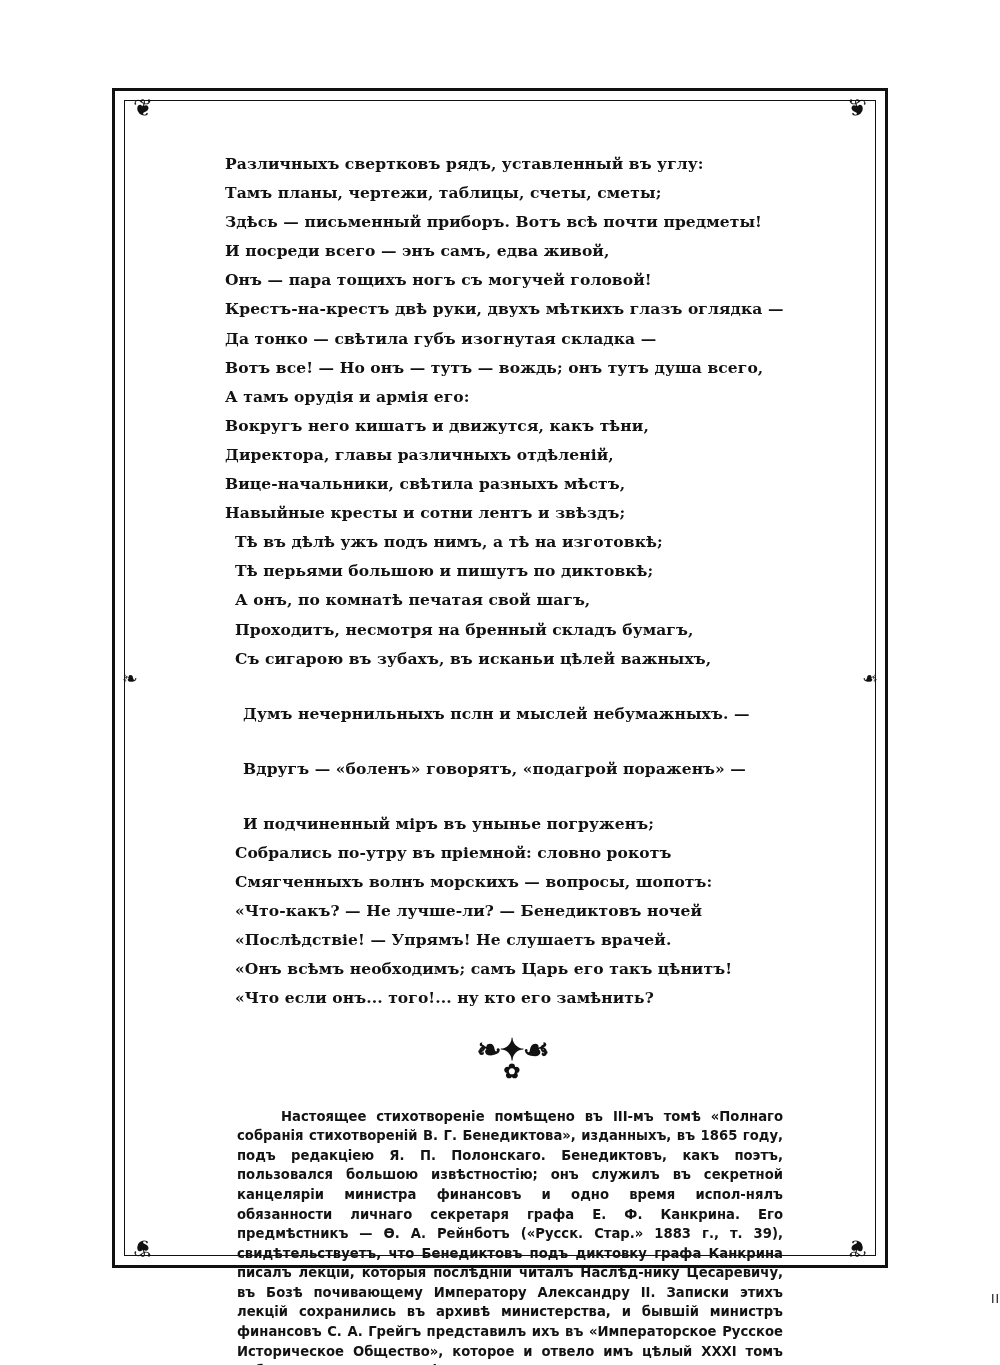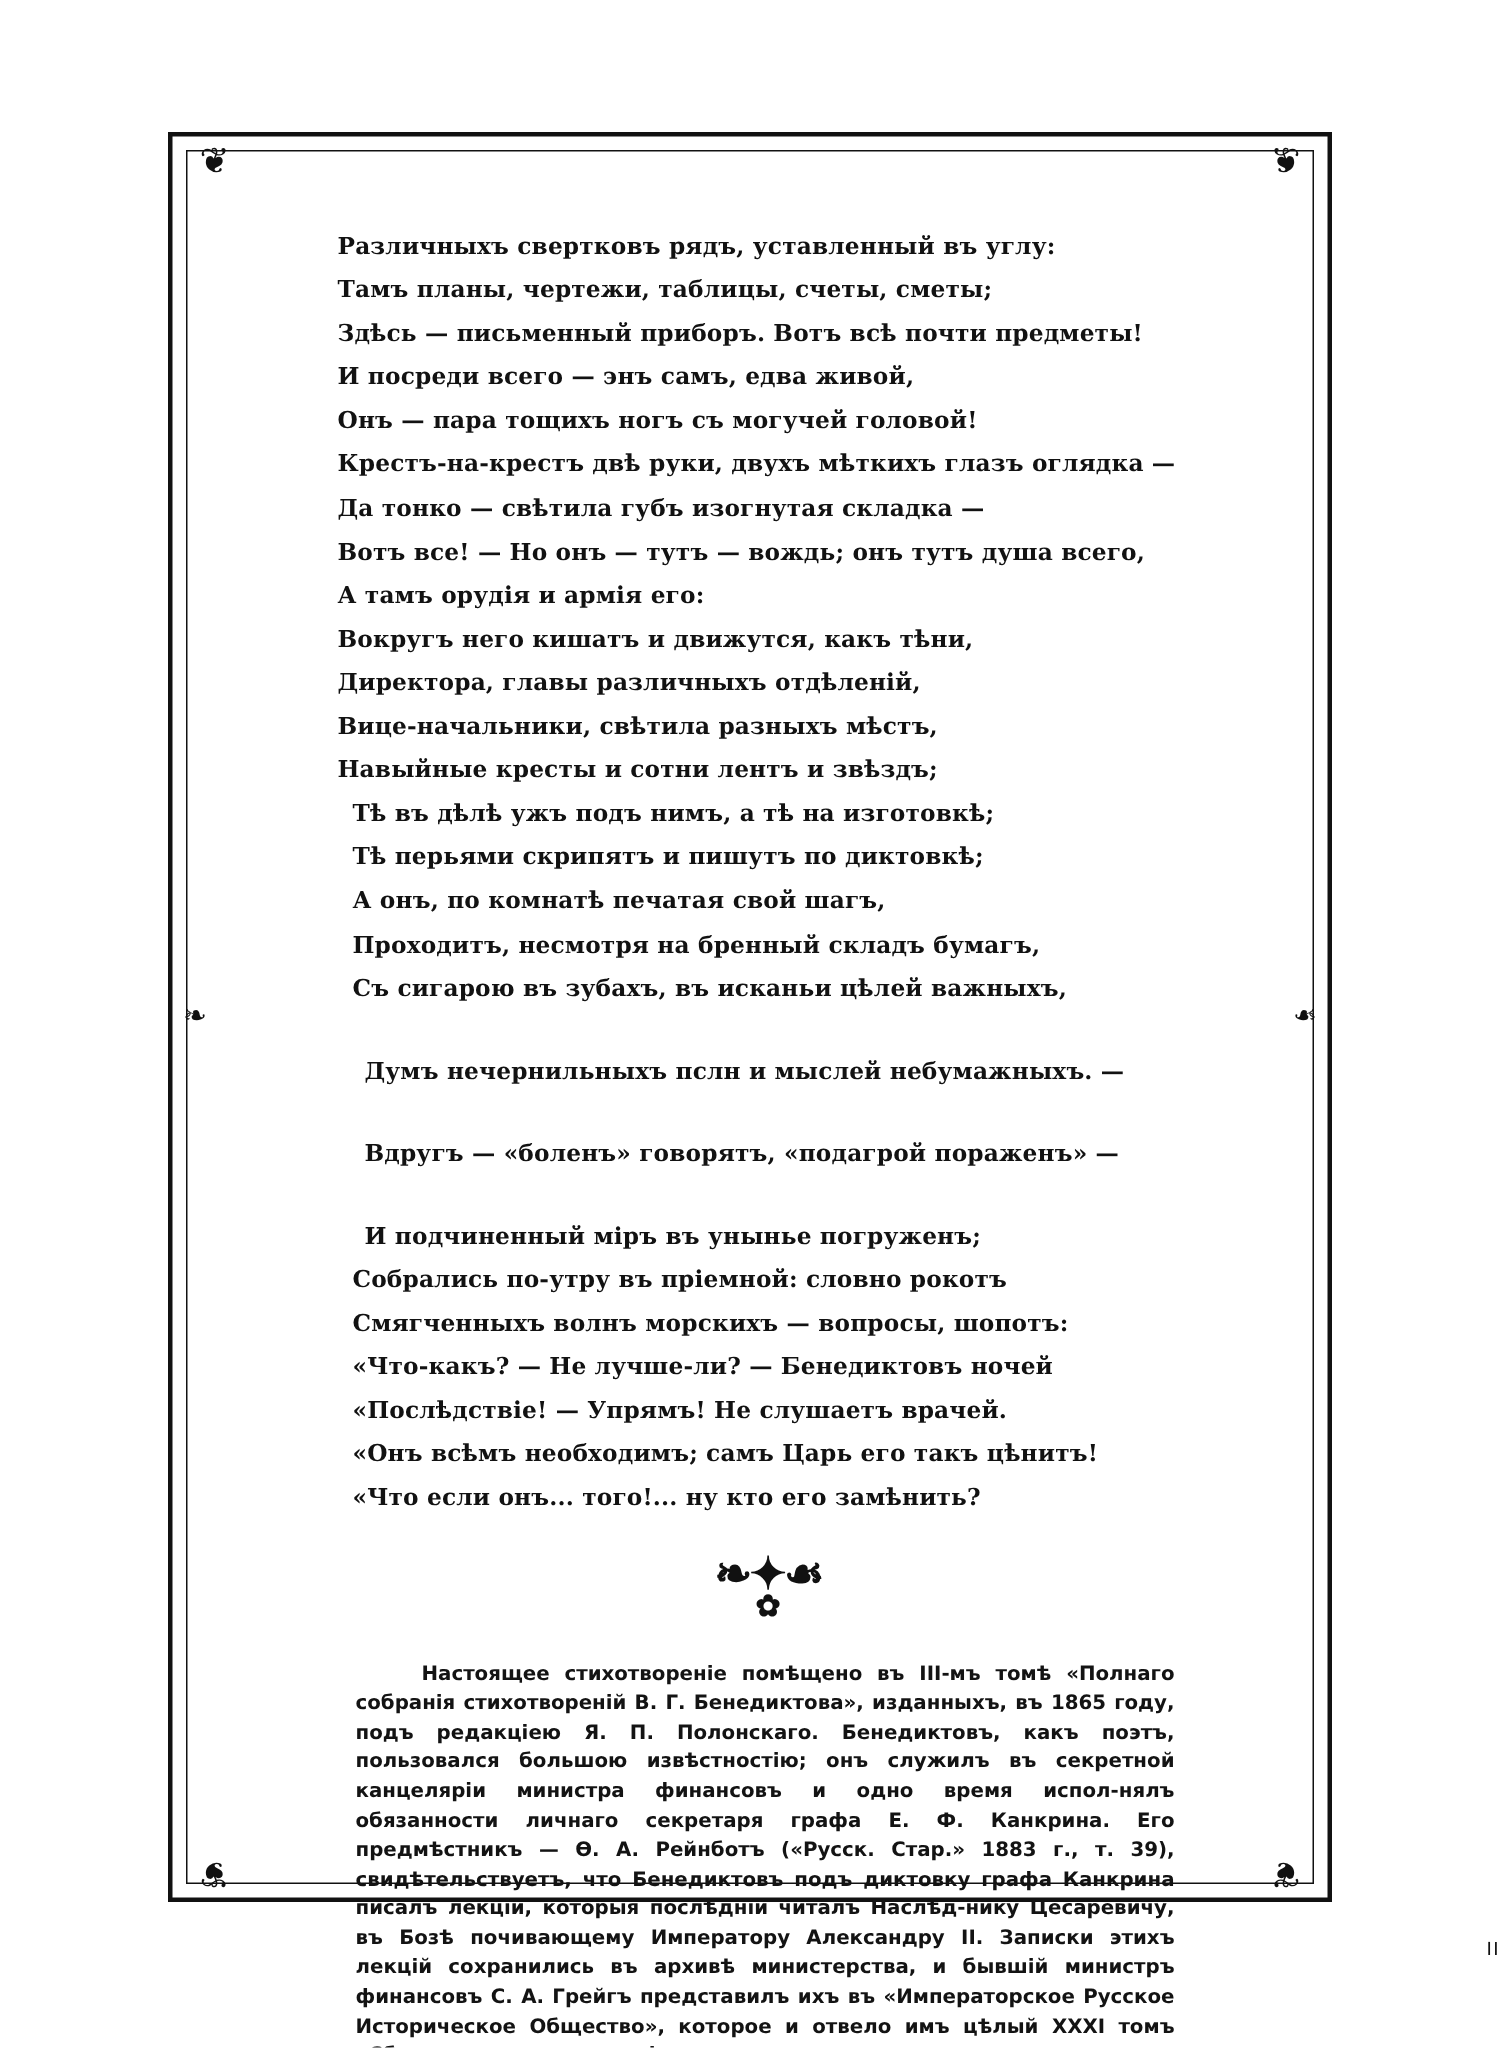--- a/index.html
+++ b/index.html
@@ -153,21 +153,21 @@
         <li>Онъ — пара тощихъ ногъ съ могучей головой!</li>
         <li>Крестъ-на-крестъ двѣ руки, двухъ мѣткихъ глазъ оглядка —</li>
         <li>Да тонко — свѣтила губъ изогнутая складка —</li>
         <li>Вотъ все! — Но онъ — тутъ — вождь; онъ тутъ душа всего,</li>
         <li>А тамъ орудія и армія его:</li>
         <li>Вокругъ него кишатъ и движутся, какъ тѣни,</li>
         <li>Директора, главы различныхъ отдѣленій,</li>
         <li>Вице-начальники, свѣтила разныхъ мѣстъ,</li>
         <li>Навыйные кресты и сотни лентъ и звѣздъ;</li>
         <li class="ind1">Тѣ въ дѣлѣ ужъ подъ нимъ, а тѣ на изготовкѣ;</li>
-        <li class="ind1">Тѣ перьями скрипятъ и пишутъ по диктовкѣ;</li>
+        <li class="ind1">Тѣ перьями большою и пишутъ по диктовкѣ;</li>
         <li class="ind1">А онъ, по комнатѣ печатая свой шагъ,</li>
         <li class="ind1">Проходитъ, несмотря на бренный складъ бумагъ,</li>
         <li class="ind1">Съ сигарою въ зубахъ, въ исканьи цѣлей важныхъ,</li>
         <li class="ind2">Думъ нечернильныхъ пслн и мыслей небумажныхъ. —</li>
         <li class="ind2">Вдругъ — «боленъ» говорятъ, «подагрой пораженъ» —</li>
         <li class="ind2">И подчиненный міръ въ уныньe  погруженъ;</li>
         <li class="ind1">Собрались по-утру въ пріемной: словно рокотъ</li>
         <li class="ind1">Смягченныхъ волнъ морскихъ — вопросы, шопотъ:</li>
         <li class="ind1">«Что-какъ? — Не лучше-ли? — Бенедиктовъ ночей</li>
         <li class="ind1">«Послѣдствіе! — Упрямъ! Не слушаетъ врачей.</li>

